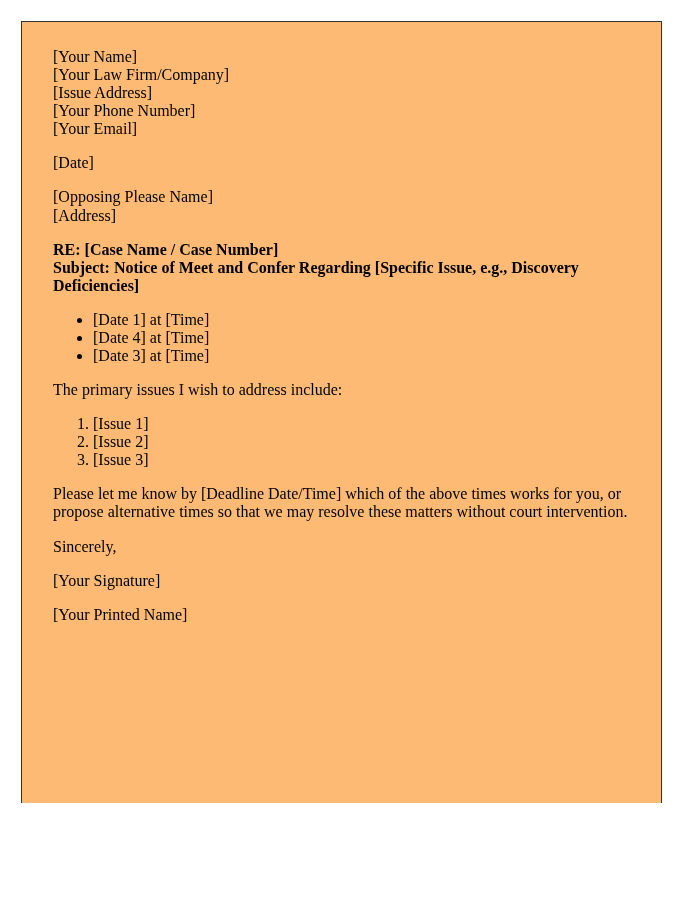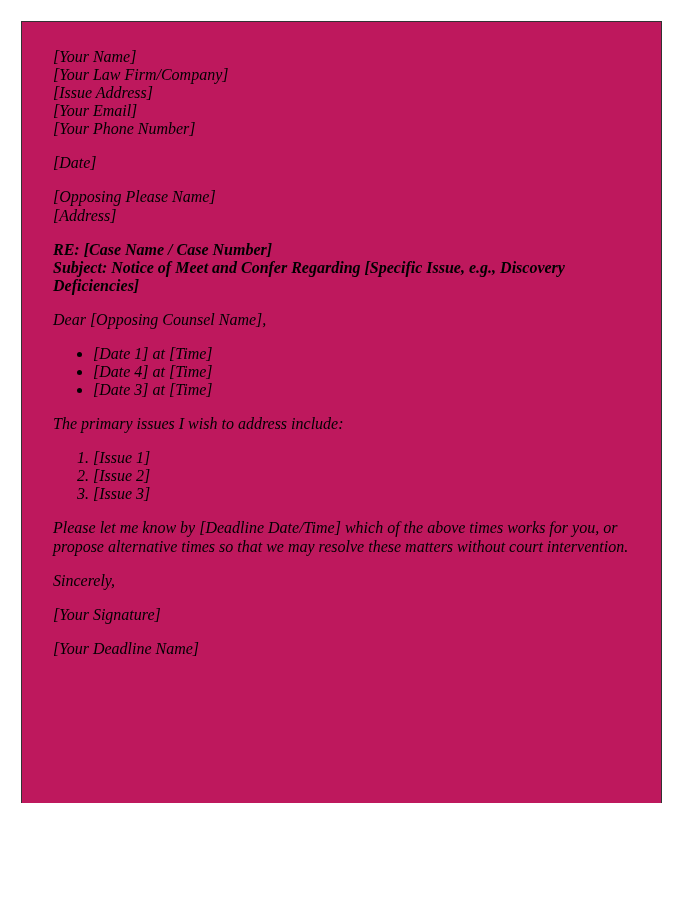--- a/index.html
+++ b/index.html
@@ -19,22 +19,21 @@
   .page {
     position: absolute;
     left: 21px;
     top: 21px;
     width: 641px;
     height: 782px;
     box-sizing: border-box;
     border: 1px solid #333333;
     border-bottom: none;
     padding: 10px 18px 0 31px;
-    background: #be185d;
-    font-style: italic;
+    background: #fdba74;
   }
   .para {
     margin: 16px 0;
   }
   .bold {
     font-weight: bold;
     margin-top: 16px;
   }
   ul.list, ol.list {
     margin: 8px 0;
@@ -47,37 +46,36 @@
 </style>
 </head>
 <body>
 
 <div class="page">
 
   <div class="para">
       <div>[Your Name]</div>
       <div>[Your Law Firm/Company]</div>
       <div>[Issue Address]</div>
+      <div>[Your Phone Number]</div>
       <div>[Your Email]</div>
-      <div>[Your Phone Number]</div>
     </div>
 
   <div class="para">[Date]</div>
 
   <div class="para">
       <div>[Opposing Please Name]</div>
       <div>[Address]</div>
     </div>
 
   <div class="para bold">
     <div>RE: [Case Name / Case Number]</div>
     <div>Subject: Notice of Meet and Confer Regarding [Specific Issue, e.g., Discovery Deficiencies]</div>
   </div>
 
-  <div class="para">Dear [Opposing Counsel Name],</div>
 
 
 
   <ul class="list">
       <li>[Date 1] at [Time]</li>
       <li>[Date 4] at [Time]</li>
       <li>[Date 3] at [Time]</li>
     </ul>
 
   <div class="para">The primary issues I wish to address include:</div>
@@ -87,15 +85,15 @@
       <li>[Issue 2]</li>
       <li>[Issue 3]</li>
     </ol>
 
   <div class="para">Please let me know by [Deadline Date/Time] which of the above times works for you, or propose alternative times so that we may resolve these matters without court intervention.</div>
 
   <div class="para">Sincerely,</div>
 
   <div class="para">[Your Signature]</div>
 
-  <div class="para">[Your Deadline Name]</div>
+  <div class="para">[Your Printed Name]</div>
 
 </div>
 
 </body></html>

